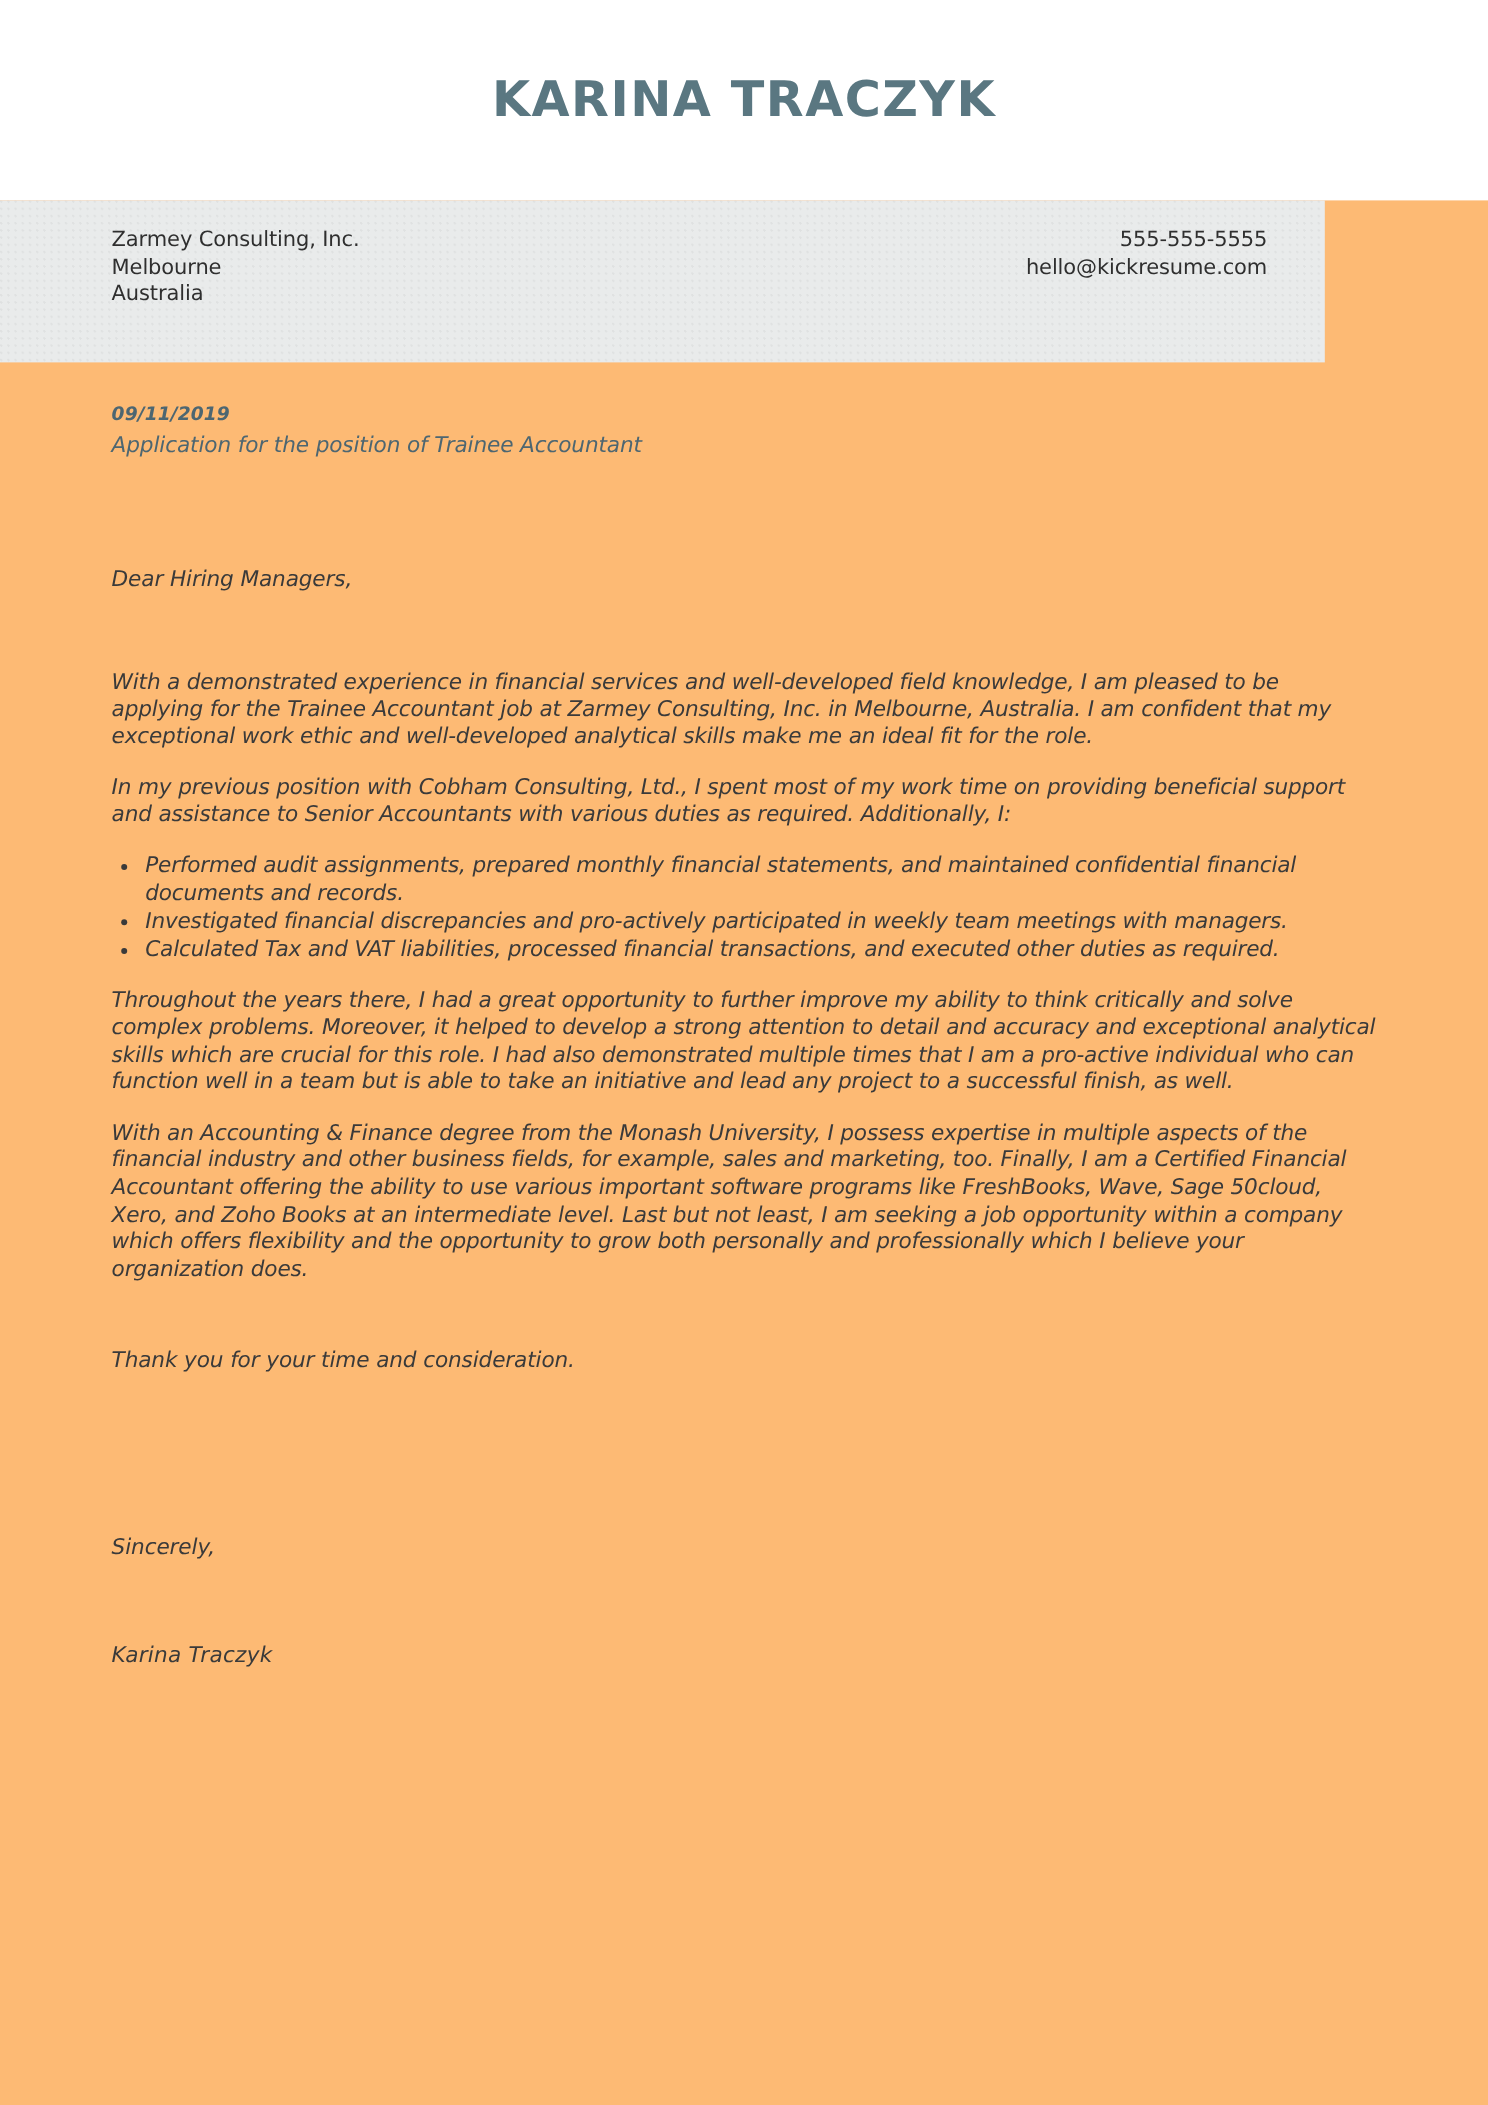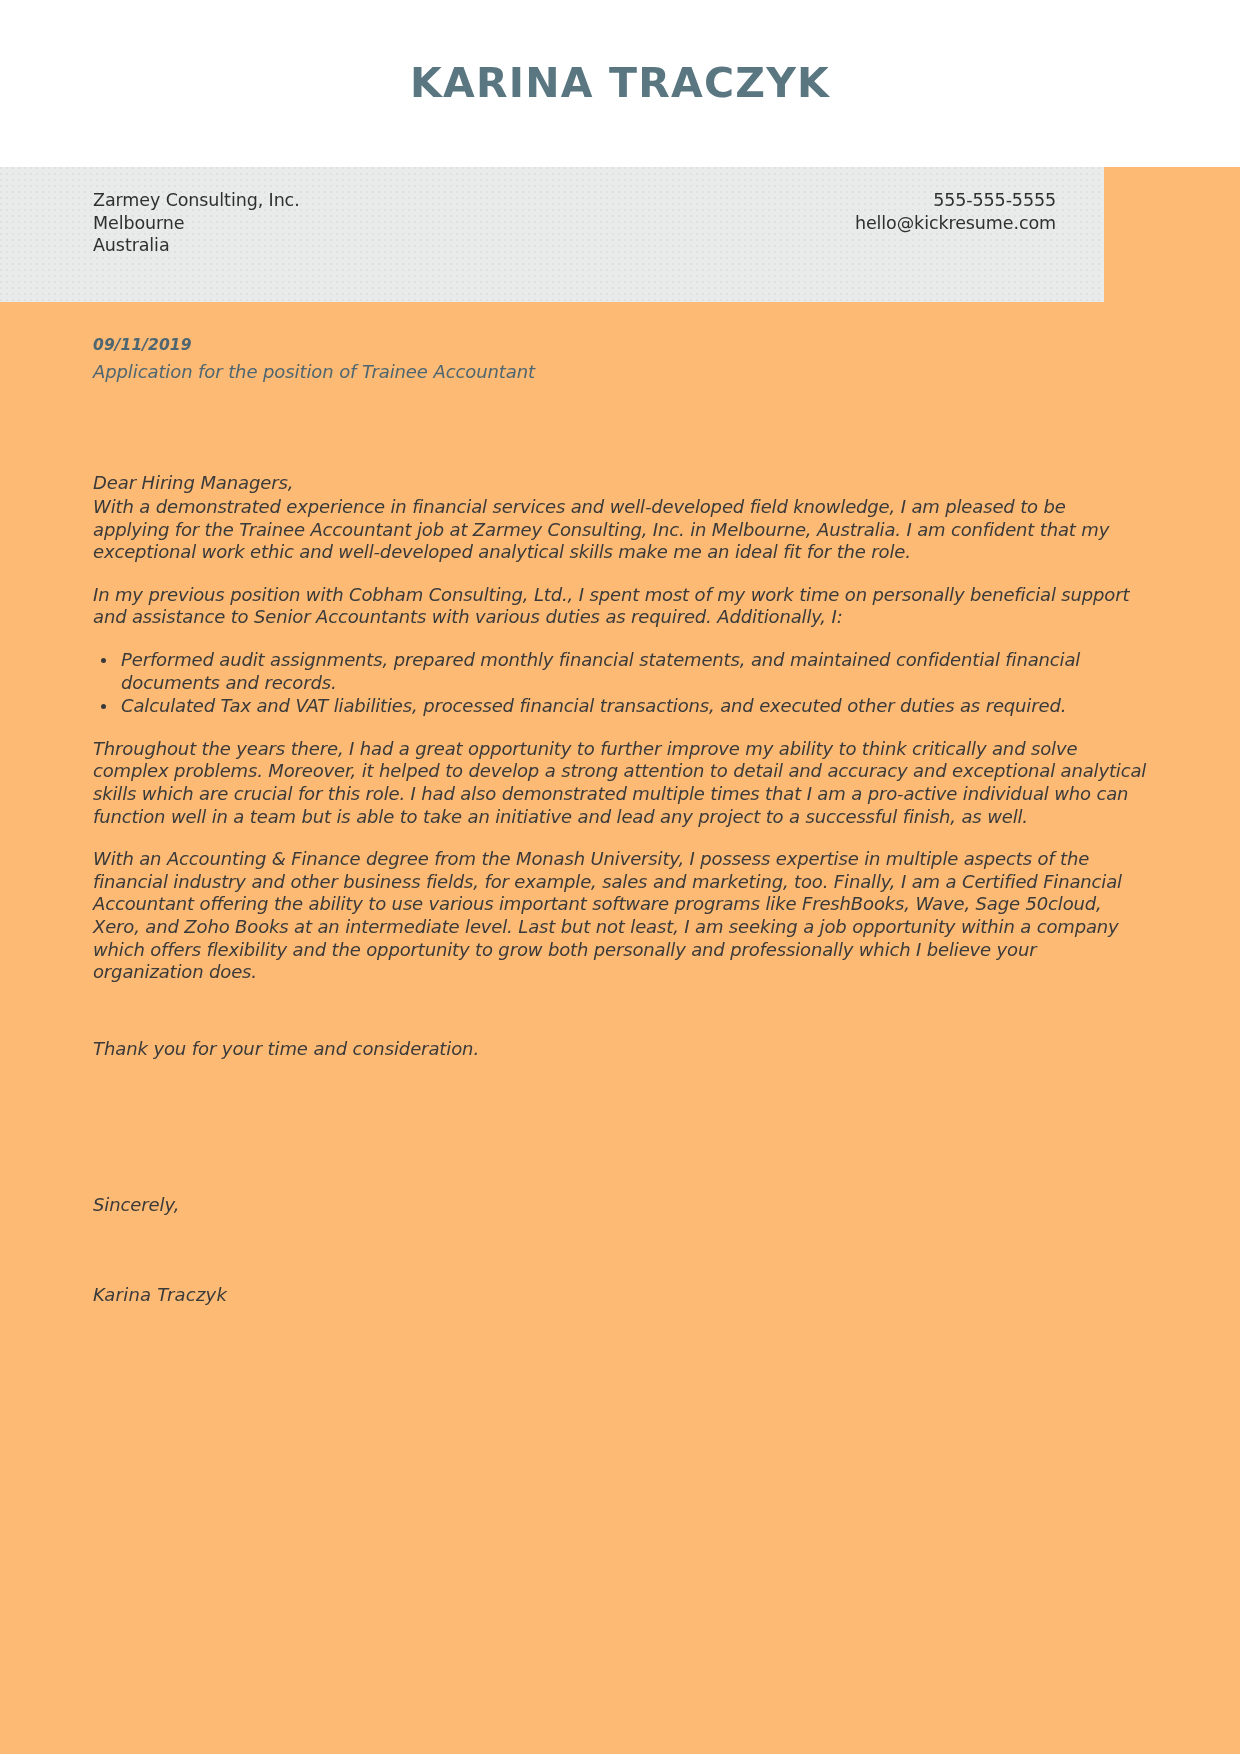--- a/index.html
+++ b/index.html
@@ -108,20 +108,21 @@
 
   .salutation {
     margin-top: 85px;
     font-size: 18px;
     color: #3a3a3a;
     line-height: 26px;
     letter-spacing: -0.1px;
   }
 
   .body-blocks {
+    margin-top: 62px;
   }
   .para {
     font-size: 18px;
     line-height: 22.6px;
     color: #3a3a3a;
     margin: 0 0 20px 0;
     letter-spacing: -0.15px;
     text-align: left;
   }
   .para:last-child { margin-bottom: 0; }
@@ -198,24 +199,25 @@
 
     <div class="meta-block">
       <div class="letter-date">09/11/2019</div>
       <div class="letter-subject">Application for the position of Trainee Accountant</div>
     </div>
 
     <div class="salutation">Dear Hiring Managers,</div>
 
     <div class="body-blocks">
       <p class="para">With a demonstrated experience in financial services and well-developed field knowledge, I am pleased to be applying for the Trainee Accountant job at Zarmey Consulting, Inc. in Melbourne, Australia. I am confident that my exceptional work ethic and well-developed analytical skills make me an ideal fit for the role.</p>
-      <p class="para">In my previous position with Cobham Consulting, Ltd., I spent most of my work time on personally beneficial support and assistance to Senior Accountants with various duties as required. Additionally, I:</p>
+      <p class="para">In my previous position with Cobham Consulting, Ltd., I spent most of my work time on providing beneficial support and assistance to Senior Accountants with various duties as required. Additionally, I:</p>
 
       <ul class="bullets">
         <li>Performed audit assignments, prepared monthly financial statements, and maintained confidential financial documents and records.</li>
+        <li>Investigated financial discrepancies and pro-actively participated in weekly team meetings with managers.</li>
         <li>Calculated Tax and VAT liabilities, processed financial transactions, and executed other duties as required.</li>
       </ul>
 
       <p class="para">Throughout the years there, I had a great opportunity to further improve my ability to think critically and solve complex problems. Moreover, it helped to develop a strong attention to detail and accuracy and exceptional analytical skills which are crucial for this role. I had also demonstrated multiple times that I am a pro-active individual who can function well in a team but is able to take an initiative and lead any project to a successful finish, as well.</p>
       <p class="para">With an Accounting &amp; Finance degree from the Monash University, I possess expertise in multiple aspects of the financial industry and other business fields, for example, sales and marketing, too. Finally, I am a Certified Financial Accountant offering the ability to use various important software programs like FreshBooks, Wave, Sage 50cloud, Xero, and Zoho Books at an intermediate level. Last but not least, I am seeking a job opportunity within a company which offers flexibility and the opportunity to grow both personally and professionally which I believe your organization does.</p>
     </div>
 
     <div class="thanks">Thank you for your time and consideration.</div>
     <div class="sincerely">Sincerely,</div>
     <div class="signature-name">Karina Traczyk</div>

